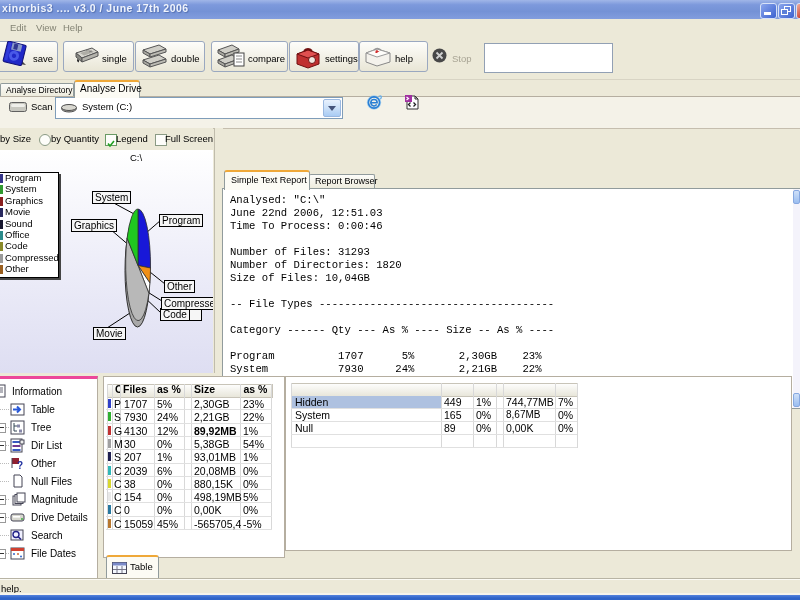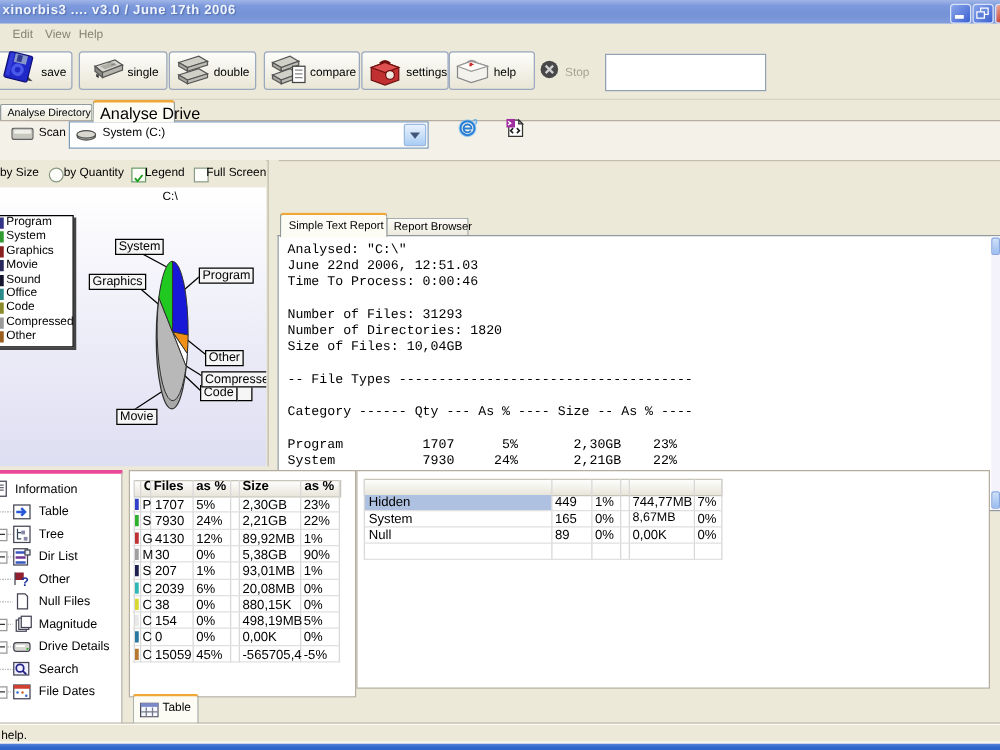--- a/index.html
+++ b/index.html
@@ -117,21 +117,21 @@
   </svg>
   <div class="txt" style="left:452px;top:16px;color:#a8a494;">Stop</div>
   <div class="abs" style="left:484px;top:6px;width:127px;height:28px;background:#fff;border:1px solid #92a0b4;"></div>
 </div>
 
 <div class="abs" style="left:0;top:80px;width:800px;height:48px;background:#ece9d8;">
   <div class="abs" style="left:0px;top:3px;width:72px;height:13px;background:linear-gradient(#fcfcf9,#eceadb);border:1px solid #919b9c;border-bottom:none;border-radius:2px 2px 0 0;">
     <div class="txt" style="left:5px;top:1px;font-size:8.5px;">Analyse Directory</div>
   </div>
   <div class="abs" style="left:74px;top:0px;width:64px;height:16px;background:#fcfbf4;border:1px solid #919b9c;border-bottom:none;border-top:2px solid #efa838;border-radius:3px 3px 0 0;z-index:2;">
-    <div class="txt" style="left:5px;top:1px;font-size:13px;">Analyse Drive</div>
+    <div class="txt" style="left:5px;top:1px;font-size:10px;">Analyse Drive</div>
   </div>
   <div class="abs" style="left:0;top:16px;width:800px;height:31px;background:#f4f2e8;border-top:1px solid #b5aea0;border-bottom:1px solid #c5beae;"></div>
   <svg class="abs" style="left:9px;top:22px;" width="18" height="10" viewBox="0 0 18 10">
     <rect x="0.5" y="0.5" width="17" height="9" rx="2" fill="#c8c8c0" stroke="#606060"></rect>
     <rect x="2" y="2" width="14" height="3" rx="1.5" fill="#efefea"></rect>
   </svg>
   <div class="txt" style="left:31px;top:21px;">Scan</div>
   <div class="abs" style="left:55px;top:17px;width:286px;height:20px;background:#fff;border:1px solid #7f9db9;">
     <svg class="abs" style="left:5px;top:6px;" width="16" height="9" viewBox="0 0 16 9">
       <ellipse cx="8" cy="4.5" rx="7.5" ry="3.5" fill="#b0afa8" stroke="#505050"></ellipse>
@@ -421,29 +421,29 @@
       <div style="position:absolute;left:10px;top:34.3px;width:8px;overflow:hidden;font-size:10.5px;">S</div>
       <div style="position:absolute;left:20px;top:34.3px;font-size:10.5px;">7930</div>
       <div style="position:absolute;left:53px;top:34.3px;font-size:10.5px;">24%</div>
       <div style="position:absolute;left:90px;top:34.3px;font-size:10.5px;white-space:nowrap;">2,21GB</div>
       <div style="position:absolute;left:139px;top:34.3px;font-size:10.5px;">22%</div>
       <div style="position:absolute;left:2px;top:58.900000000000006px;width:166px;height:1px;background:#e0e0e0;"></div>
       <div style="position:absolute;left:4px;top:48.6px;width:3px;height:9px;background:#c03030;"></div>
       <div style="position:absolute;left:10px;top:47.6px;width:8px;overflow:hidden;font-size:10.5px;">G</div>
       <div style="position:absolute;left:20px;top:47.6px;font-size:10.5px;">4130</div>
       <div style="position:absolute;left:53px;top:47.6px;font-size:10.5px;">12%</div>
-      <div style="position:absolute;left:90px;top:47.6px;font-size:10.5px;white-space:nowrap;">89,92MB</div>
+      <div style="position:absolute;left:90px;top:47.6px;font-size:10.5px;white-space:nowrap;font-weight:bold;">89,92MB</div>
       <div style="position:absolute;left:139px;top:47.6px;font-size:10.5px;">1%</div>
       <div style="position:absolute;left:2px;top:72.2px;width:166px;height:1px;background:#e0e0e0;"></div>
       <div style="position:absolute;left:4px;top:61.900000000000006px;width:3px;height:9px;background:#a0a0a0;"></div>
       <div style="position:absolute;left:10px;top:60.900000000000006px;width:8px;overflow:hidden;font-size:10.5px;">M</div>
       <div style="position:absolute;left:20px;top:60.900000000000006px;font-size:10.5px;">30</div>
       <div style="position:absolute;left:53px;top:60.900000000000006px;font-size:10.5px;">0%</div>
       <div style="position:absolute;left:90px;top:60.900000000000006px;font-size:10.5px;white-space:nowrap;">5,38GB</div>
-      <div style="position:absolute;left:139px;top:60.900000000000006px;font-size:10.5px;">90%</div>
+      <div style="position:absolute;left:139px;top:60.900000000000006px;font-size:10.5px;">54%</div>
       <div style="position:absolute;left:2px;top:85.5px;width:166px;height:1px;background:#e0e0e0;"></div>
       <div style="position:absolute;left:4px;top:75.2px;width:3px;height:9px;background:#202050;"></div>
       <div style="position:absolute;left:10px;top:74.2px;width:8px;overflow:hidden;font-size:10.5px;">S</div>
       <div style="position:absolute;left:20px;top:74.2px;font-size:10.5px;">207</div>
       <div style="position:absolute;left:53px;top:74.2px;font-size:10.5px;">1%</div>
       <div style="position:absolute;left:90px;top:74.2px;font-size:10.5px;white-space:nowrap;">93,01MB</div>
       <div style="position:absolute;left:139px;top:74.2px;font-size:10.5px;">1%</div>
       <div style="position:absolute;left:2px;top:98.8px;width:166px;height:1px;background:#e0e0e0;"></div>
       <div style="position:absolute;left:4px;top:88.5px;width:3px;height:9px;background:#30b8b8;"></div>
       <div style="position:absolute;left:10px;top:87.5px;width:8px;overflow:hidden;font-size:10.5px;">C</div>

